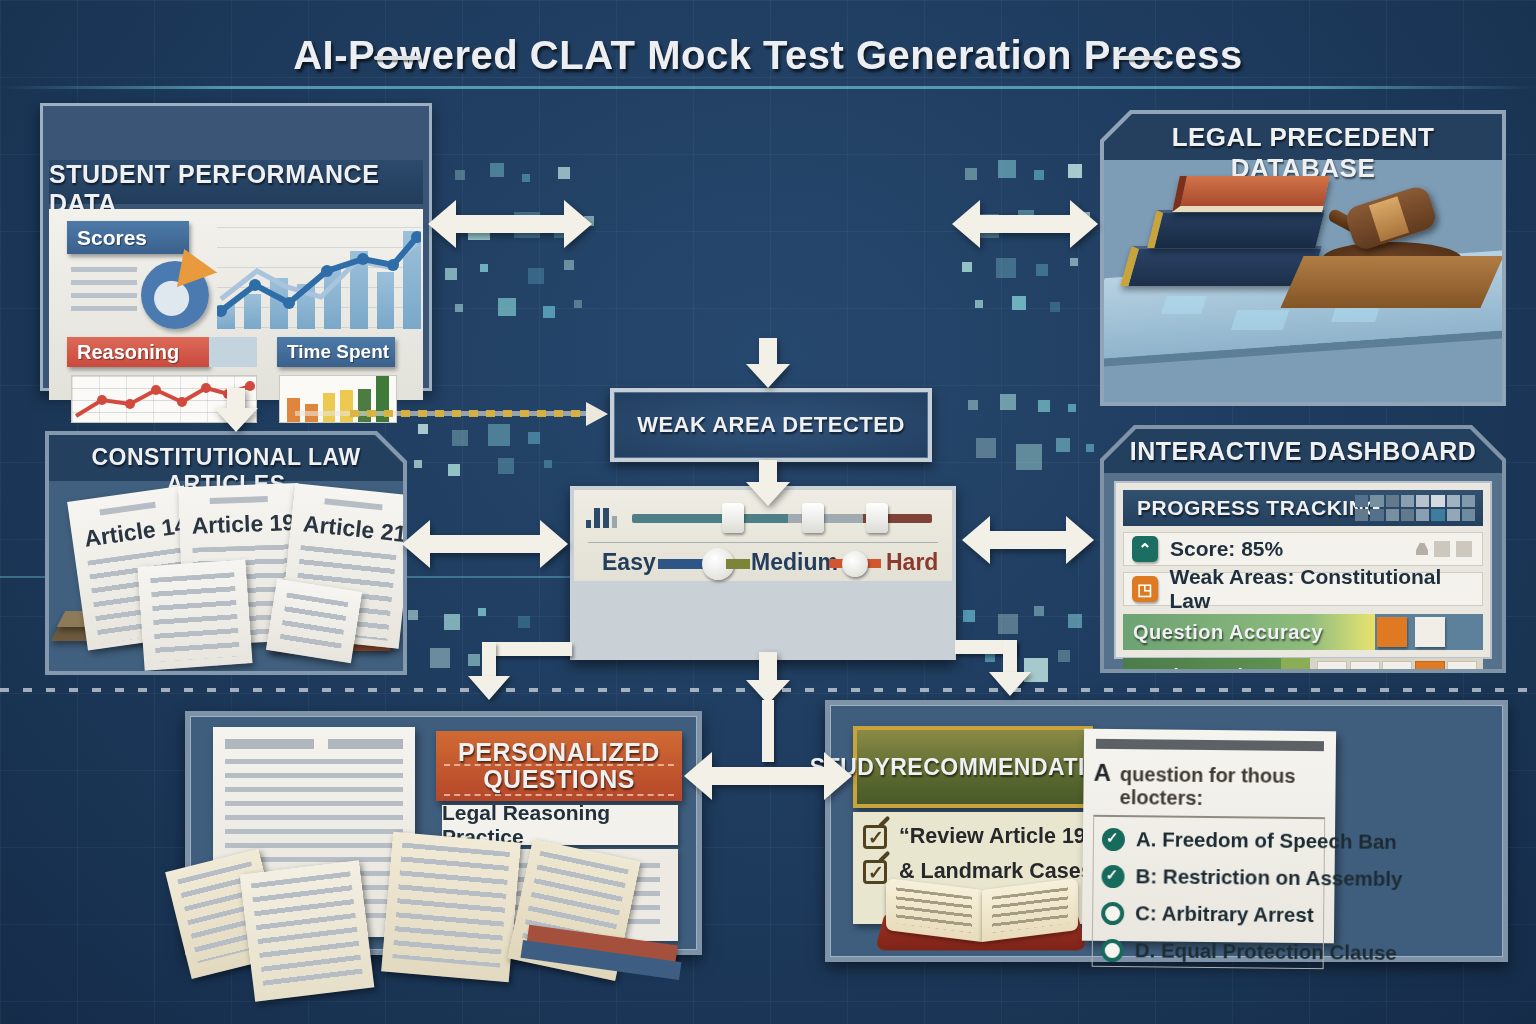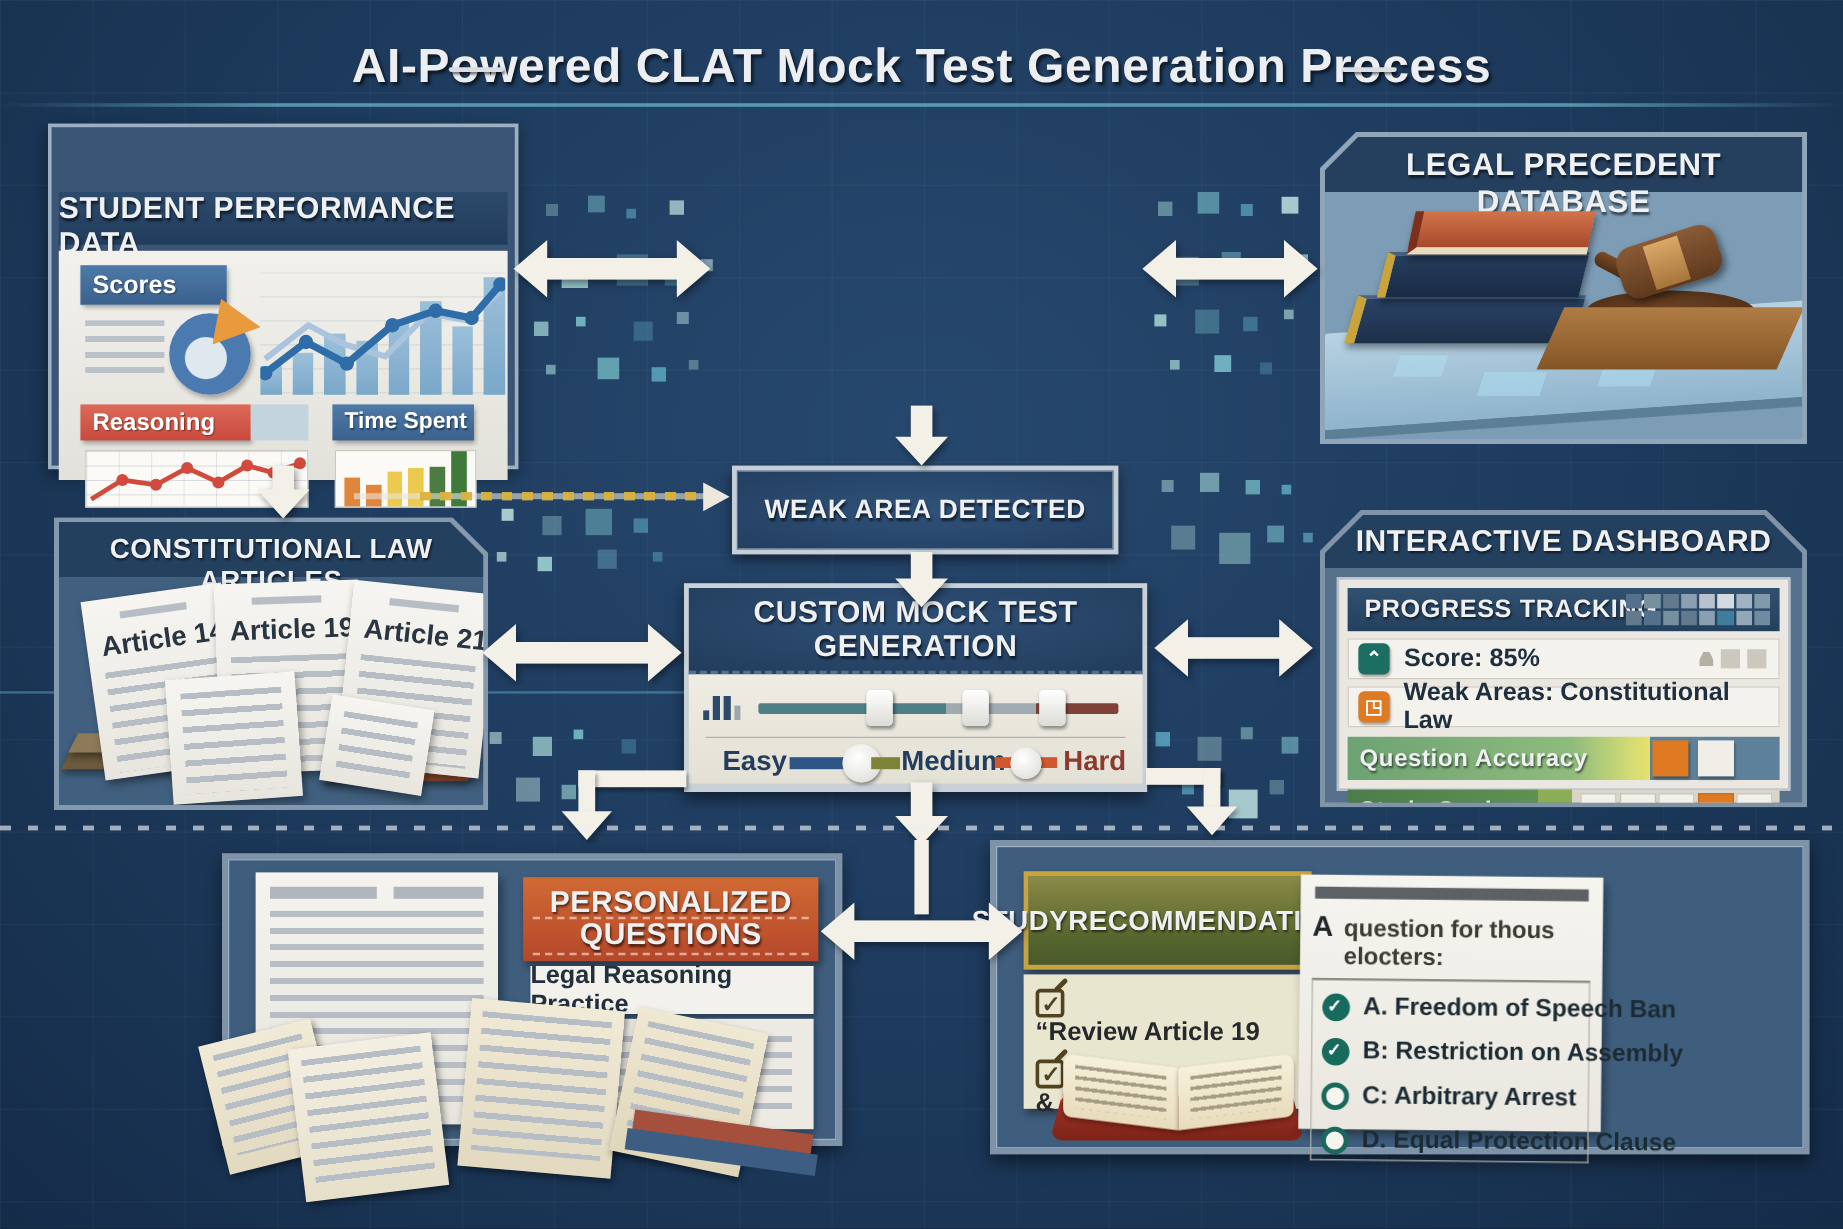--- a/index.html
+++ b/index.html
@@ -61,21 +61,21 @@
     clip-path:polygon(23px 0,calc(100% - 23px) 0,100% 23px,100% calc(100% - 23px),calc(100% - 23px) 100%,23px 100%,0 calc(100% - 23px),0 23px);
     background:radial-gradient(ellipse at 50% 60%,#1f3450 0%,#13233c 60%,#0e1b30 100%);}
   .p2-title{position:absolute;top:10px;left:0;right:0;text-align:center;font-size:27px;}
   .p2-dash{position:absolute;top:47px;left:28px;right:28px;border-top:2px dashed #8e9aa8;opacity:.7;}
   .hemi{position:absolute;top:62px;width:75px;height:118px;}
   .hemi.l{left:100px;border-radius:90px 14px 20px 70px;background:radial-gradient(circle at 70% 40%,#8ec6f2,#3a6aa6 55%,#20406e);box-shadow:0 0 24px rgba(90,160,230,.8);}
   .hemi.r{left:179px;border-radius:14px 90px 70px 20px;background:radial-gradient(circle at 30% 40%,#ffd27e,#e08a30 55%,#9c5518);box-shadow:0 0 26px rgba(250,170,70,.8);}
   .hemi i{position:absolute;border-radius:2px;}
 
   
-  .p3{left:1100px;top:110px;width:406px;height:260px;background:#91a5b8;padding:4px;
+  .p3{left:1100px;top:110px;width:406px;height:296px;background:#91a5b8;padding:4px;
     clip-path:polygon(30px 0,100% 0,100% 100%,0 100%,0 30px);box-shadow:0 6px 12px rgba(0,0,0,.5);}
   .p3-in{position:relative;width:100%;height:100%;overflow:hidden;
     clip-path:polygon(28px 0,100% 0,100% 100%,0 100%,0 28px);
     background:linear-gradient(#25405f 0 46px,#7d9cb5 46px),radial-gradient(#7d9cb5,#5d7d9c);}
   .p3-title{position:absolute;top:8px;left:0;right:0;text-align:center;font-size:26px;}
   .platform{position:absolute;left:-10px;top:150px;width:430px;height:80px;background:linear-gradient(#b8d2e2,#8fb4cc);
     transform:rotate(-4deg) skewX(-18deg);box-shadow:0 8px 0 #5d7e97;}
   .tile{position:absolute;background:rgba(175,220,240,.55);transform:skewX(-18deg);}
   .book{position:absolute;box-shadow:2px 4px 6px rgba(0,0,0,.4);}
   .gavel-head{position:absolute;left:244px;top:82px;width:86px;height:44px;border-radius:14px;
@@ -165,21 +165,21 @@
   .lrp-lines{position:absolute;left:251px;top:132px;width:236px;height:92px;background:#eceae3;box-shadow:2px 3px 5px rgba(0,0,0,.3);padding:14px 18px;}
   .scat{position:absolute;background:linear-gradient(#f1ead6,#e2d9c0);box-shadow:2px 3px 6px rgba(0,0,0,.45);padding:10px;}
 
   .p9{left:825px;top:700px;width:683px;height:262px;background:#7e93a7;padding:5px;box-shadow:0 6px 14px rgba(0,0,0,.5);}
   .p9-in{position:relative;width:100%;height:100%;background:#3f5e7e;border:1px solid #9fb2c3;}
   .green-banner{position:absolute;left:22px;top:20px;width:240px;height:82px;border:4px solid #c9a33c;
     background:linear-gradient(#8a8a46,#56652e 70%,#49592a);display:flex;align-items:center;justify-content:center;line-height:1.15;
     box-shadow:2px 4px 8px rgba(0,0,0,.45);}
   .green-banner span{font-size:23px;}
   .cream{position:absolute;left:22px;top:106px;width:240px;height:112px;background:#e9e6cf;box-shadow:2px 4px 7px rgba(0,0,0,.4);padding:12px 10px;}
-  .chkrow{display:flex;margin-bottom:10px;flex-direction:column;}
+  .chkrow{display:flex;align-items:center;margin-bottom:10px;}
   .chk{position:relative;width:24px;height:24px;border:3px solid #51431f;border-radius:4px;margin-right:12px;flex:none;}
   .chk::before{content:"✓";position:absolute;left:2px;top:-2px;font-size:19px;font-weight:bold;color:#51431f;}
   .chk::after{content:"";position:absolute;right:-7px;top:-8px;width:14px;height:4px;background:#51431f;transform:rotate(-45deg);border-radius:2px;}
   .chkrow .ct{font-size:21.5px;font-weight:bold;color:#26292b;white-space:nowrap;}
   .obook{position:absolute;left:55px;top:178px;width:190px;height:62px;}
   .obook .cov{position:absolute;left:-6px;top:26px;width:202px;height:42px;background:linear-gradient(#a33426,#7e2318);border-radius:6px 6px 10px 10px;transform:perspective(200px) rotateX(28deg);}
   .obook .pg{position:absolute;top:0;width:96px;height:52px;background:linear-gradient(#f7f0da,#e8dcbc);
     box-shadow:0 2px 4px rgba(0,0,0,.35);padding:8px 10px;}
   .obook .pg.l{left:0;transform:skewY(7deg);border-radius:8px 2px 0 6px;}
   .obook .pg.r{left:96px;transform:skewY(-7deg);border-radius:2px 8px 6px 0;}
@@ -396,24 +396,20 @@
       <div class="paper" style="left:92px;top:128px;width:108px;height:104px;transform:rotate(-4deg)">
         <div class="plines" style="height:84px;margin-top:2px"></div>
       </div>
       <div class="paper" style="left:222px;top:150px;width:86px;height:72px;transform:rotate(9deg)">
         <div class="plines" style="height:54px;margin-top:2px"></div>
       </div>
     </div>
   </div>
 
   <div class="panel p6">
-    <div class="p6-head">
-      <span class="hdr-text">CUSTOM MOCK TEST</span>
-      <span class="hdr-text">GENERATION</span>
-    </div>
     <div class="p6-body">
       <div class="sl-icon">
         <i style="left:0;width:5px;height:8px"></i>
           <i style="left:8px;width:6px;height:20px"></i>
         <i style="left:17px;width:6px;height:20px"></i>
           <i style="left:26px;width:5px;height:12px;background:#9aa7ad"></i>
       </div>
       <div class="track"></div>
       <div class="handle" style="left:148px"></div>
       <div class="handle" style="left:228px"></div>

